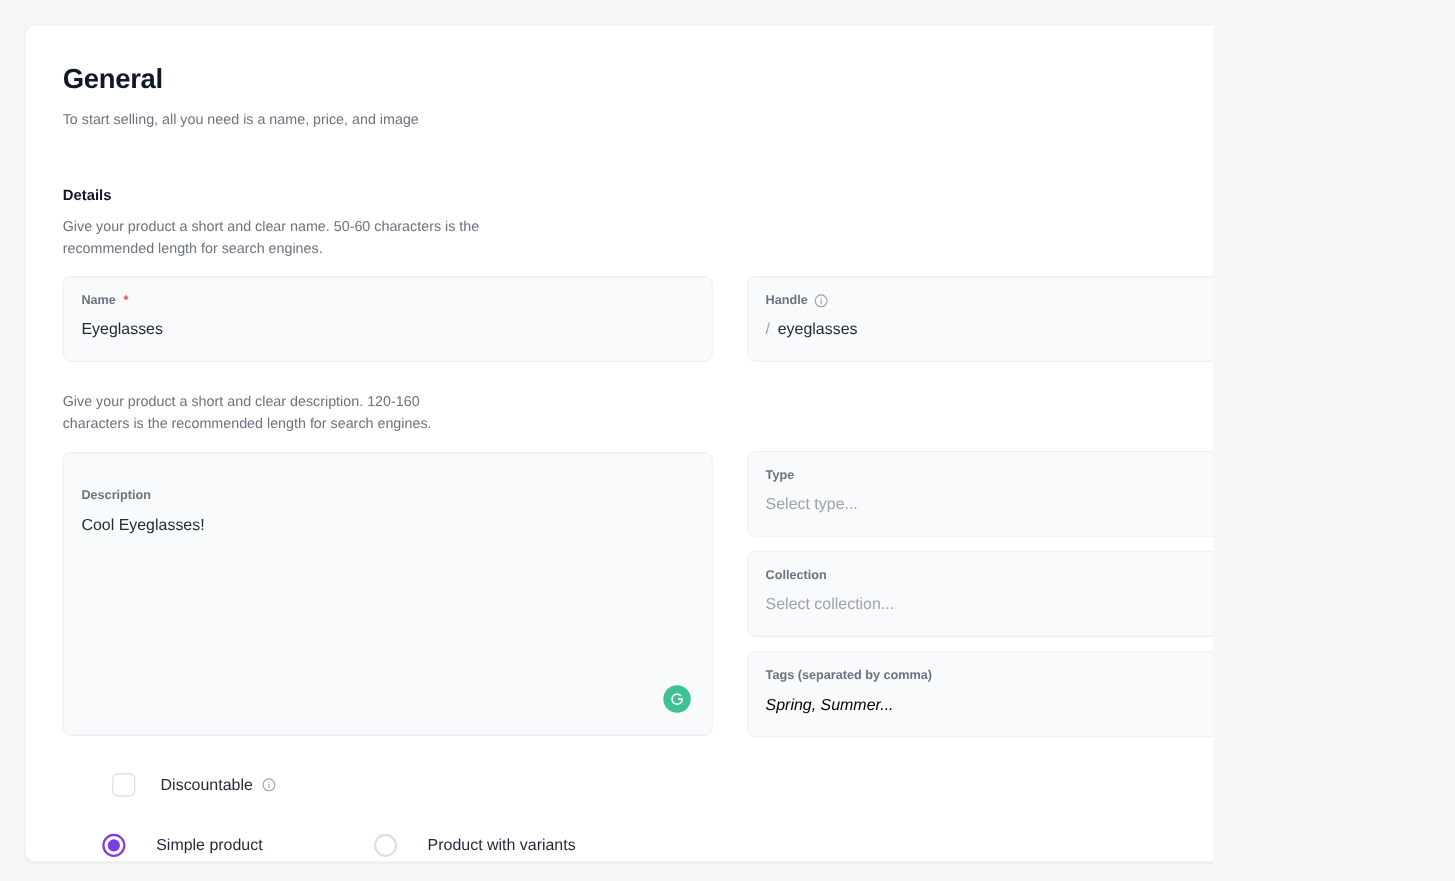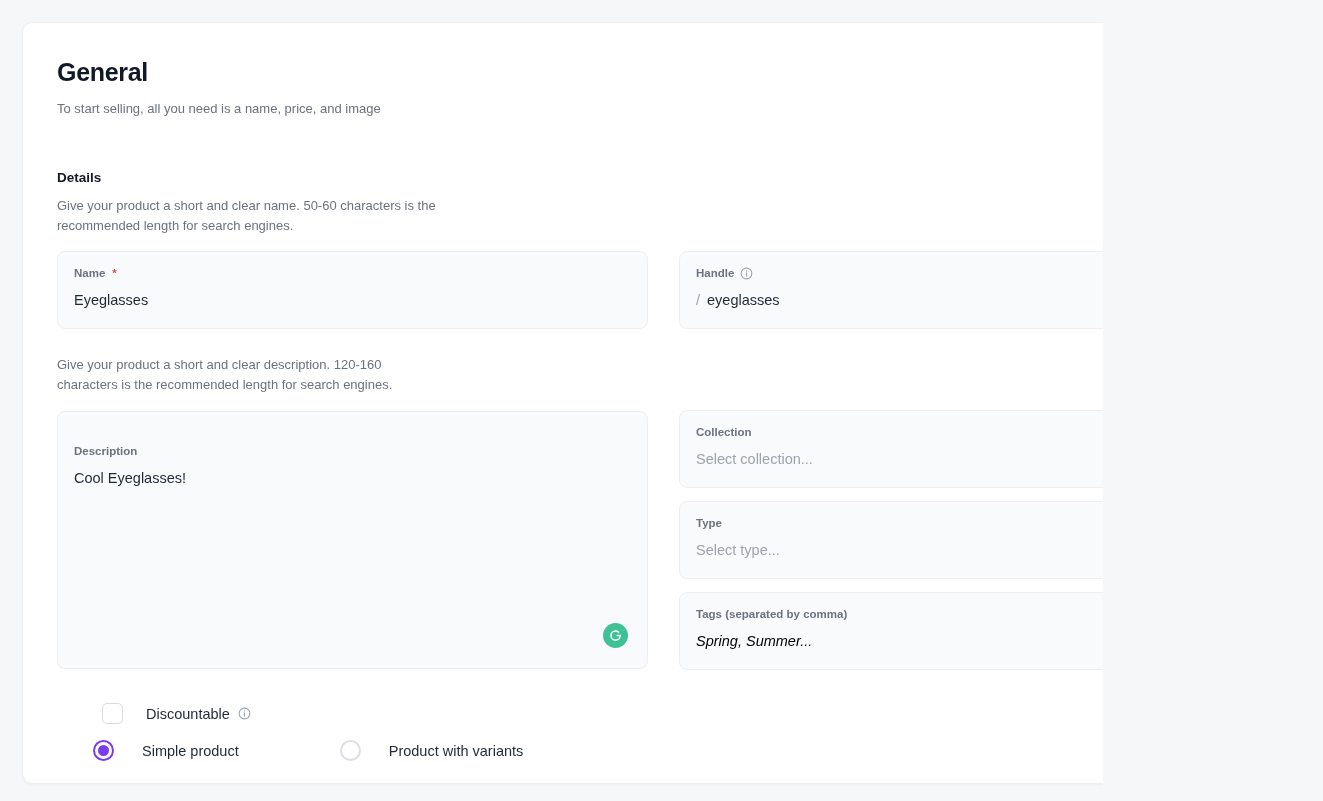--- a/index.html
+++ b/index.html
@@ -182,21 +182,21 @@
     margin-left: 23px;
     font-size: 14.5px;
     color: #1F2937;
     display: flex;
     align-items: center;
     gap: 8px;
   }
 
   
   .radio-row {
-    margin-top: 16px;
+    margin-top: 34px;
     display: flex;
     align-items: center;
     padding-left: 36px;
   }
   .radio-item { display: flex; align-items: center; }
   .radio-item + .radio-item { margin-left: 101px; text-align: right; }
 
   .radio {
     width: 21px;
     height: 21px;
@@ -282,36 +282,36 @@
                 <path d="M18.6 12.1c0 3.6-2.9 6.5-6.5 6.5s-6.5-2.9-6.5-6.5 2.9-6.5 6.5-6.5c1.7 0 3.2.6 4.3 1.7" stroke="#FFFFFF" stroke-width="2.1" stroke-linecap="round"></path>
                 <path d="M18.6 12.1h-4.3" stroke="#FFFFFF" stroke-width="2.1" stroke-linecap="round"></path>
               </svg>
             </div>
           </div>
         </div>
 
         <div class="col-right">
           <div class="field field-tall">
             <div class="field-label">
-              <span>Collection</span>
-            </div>
-            <div class="field-value placeholder">Select collection...</div>
+              <span>Type</span>
+            </div>
+            <div class="field-value placeholder">Select type...</div>
             <span class="select-arrow">
               <svg viewBox="0 0 16 16" width="16" height="16" fill="none" stroke="currentColor" stroke-width="1.4" stroke-linecap="round" stroke-linejoin="round">
                 <line x1="8" y1="2.6" x2="8" y2="13.2"></line>
                 <polyline points="4,9.4 8,13.4 12,9.4"></polyline>
               </svg>
             </span>
           </div>
 
           <div class="field field-tall">
             <div class="field-label">
-              <span>Type</span>
-            </div>
-            <div class="field-value placeholder">Select type...</div>
+              <span>Collection</span>
+            </div>
+            <div class="field-value placeholder">Select collection...</div>
             <span class="select-arrow">
               <svg viewBox="0 0 16 16" width="16" height="16" fill="none" stroke="currentColor" stroke-width="1.4" stroke-linecap="round" stroke-linejoin="round">
                 <line x1="8" y1="2.6" x2="8" y2="13.2"></line>
                 <polyline points="4,9.4 8,13.4 12,9.4"></polyline>
               </svg>
             </span>
           </div>
 
           <div class="field field-tall">
             <div class="field-label">

